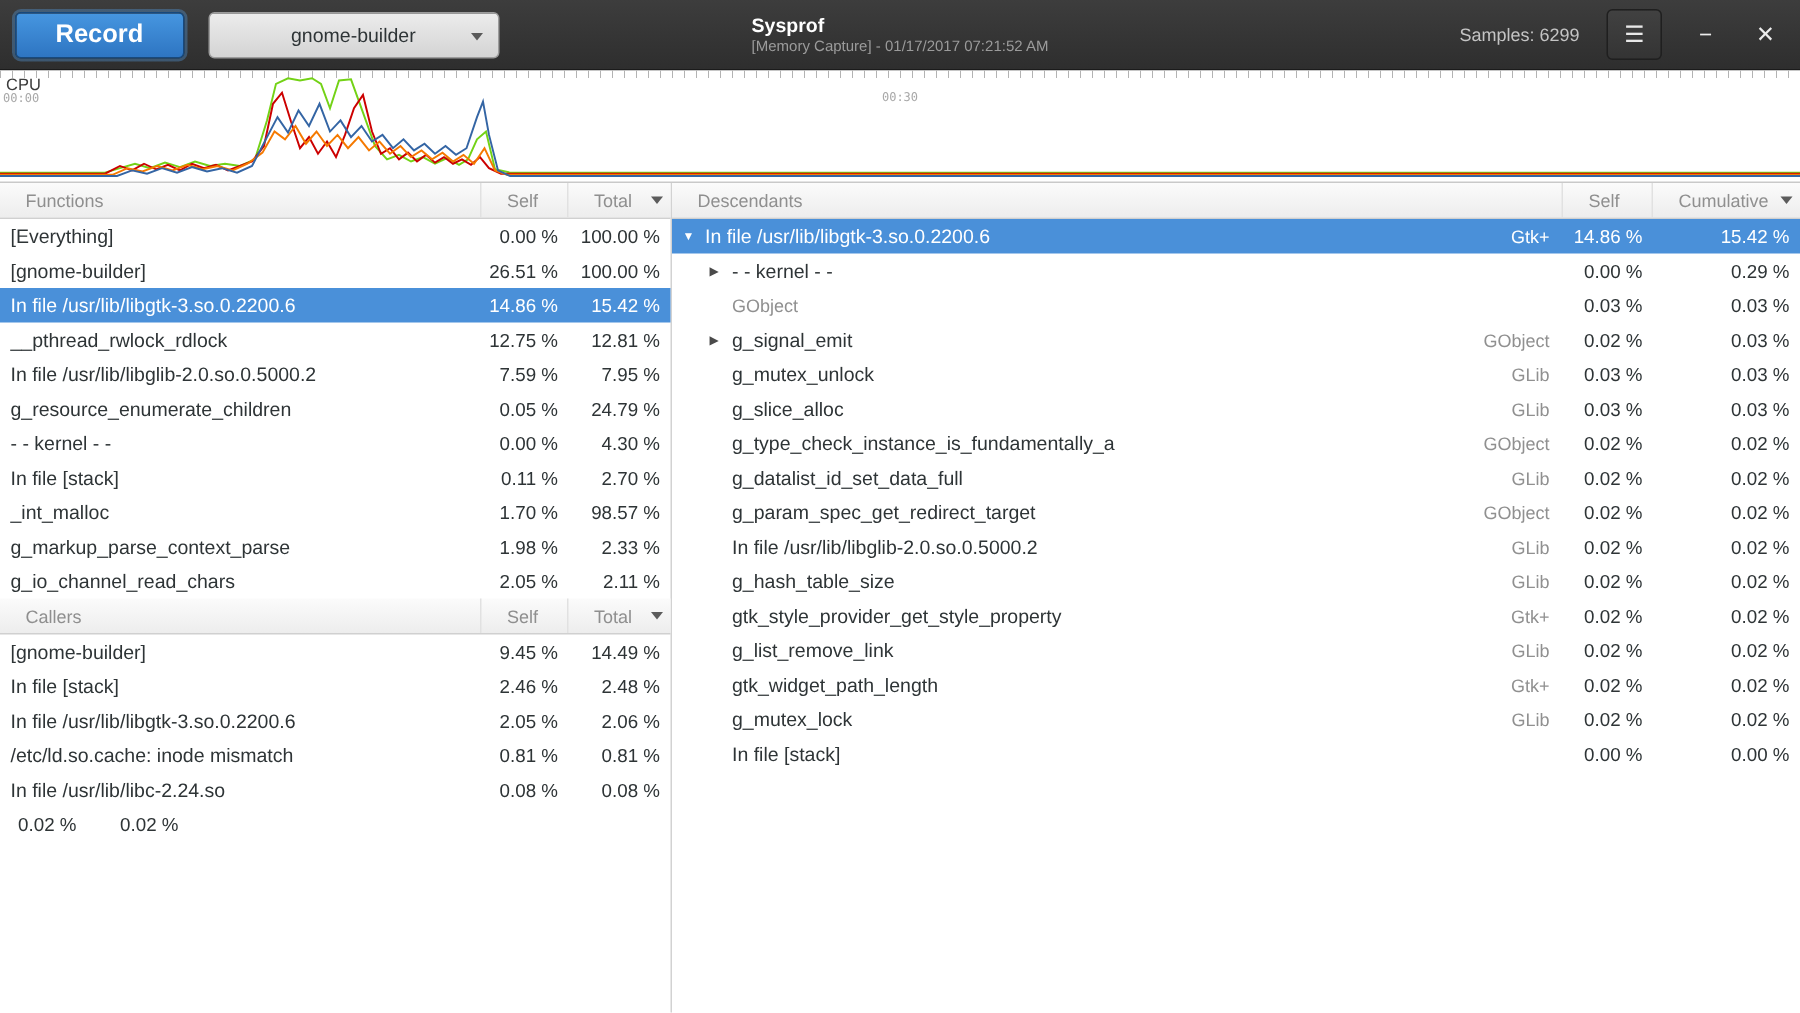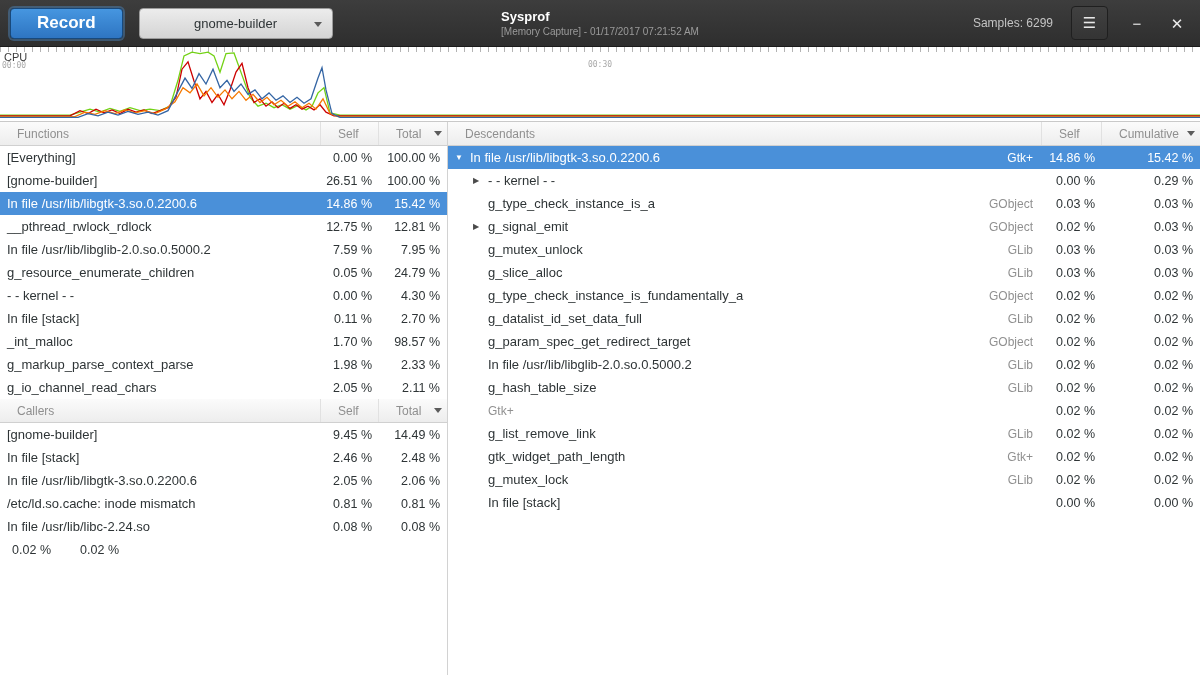--- a/index.html
+++ b/index.html
@@ -234,21 +234,20 @@
               <span class="expander">▶</span>
               <span class="fname">- - kernel - -</span>
             </div>
             <div class="cell num col-self">0.00 %</div>
             <div class="cell num col-total">0.29 %</div>
           </div>
           <div class="trow">
             <div class="cell name">
               <span class="indent" style="width: 18px;"></span>
               <span class="expander"></span>
-              <span class="fname">g_type_check_instance_is_a</span>
               <span class="category">GObject</span>
             </div>
             <div class="cell num col-self">0.03 %</div>
             <div class="cell num col-total">0.03 %</div>
           </div>
           <div class="trow">
             <div class="cell name">
               <span class="indent" style="width: 18px;"></span>
               <span class="expander">▶</span>
               <span class="fname">g_signal_emit</span>
@@ -324,20 +323,21 @@
               <span class="fname">g_hash_table_size</span>
               <span class="category">GLib</span>
             </div>
             <div class="cell num col-self">0.02 %</div>
             <div class="cell num col-total">0.02 %</div>
           </div>
           <div class="trow">
             <div class="cell name">
               <span class="indent" style="width: 18px;"></span>
               <span class="expander"></span>
+              <span class="fname">gtk_style_provider_get_style_property</span>
               <span class="category">Gtk+</span>
             </div>
             <div class="cell num col-self">0.02 %</div>
             <div class="cell num col-total">0.02 %</div>
           </div>
           <div class="trow">
             <div class="cell name">
               <span class="indent" style="width: 18px;"></span>
               <span class="expander"></span>
               <span class="fname">g_list_remove_link</span>

